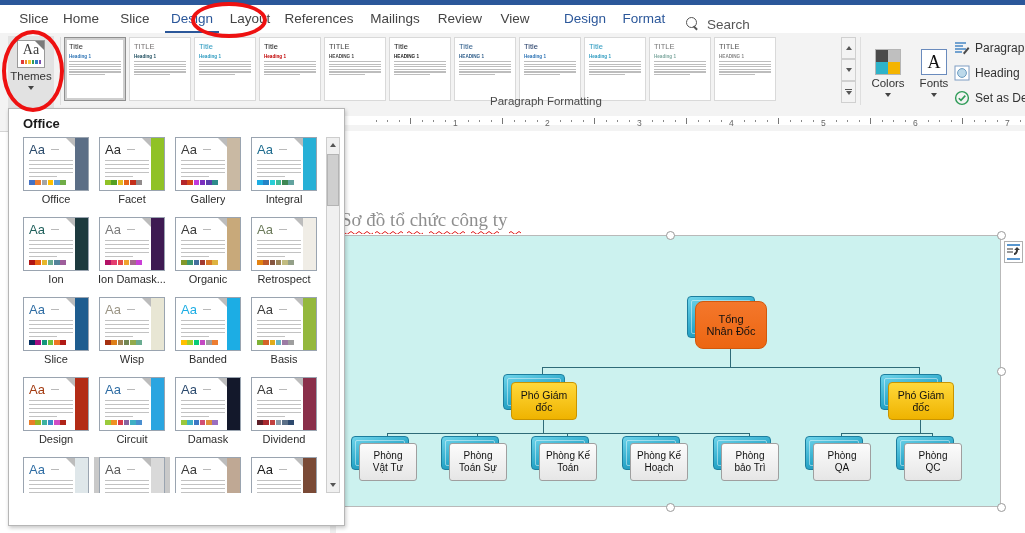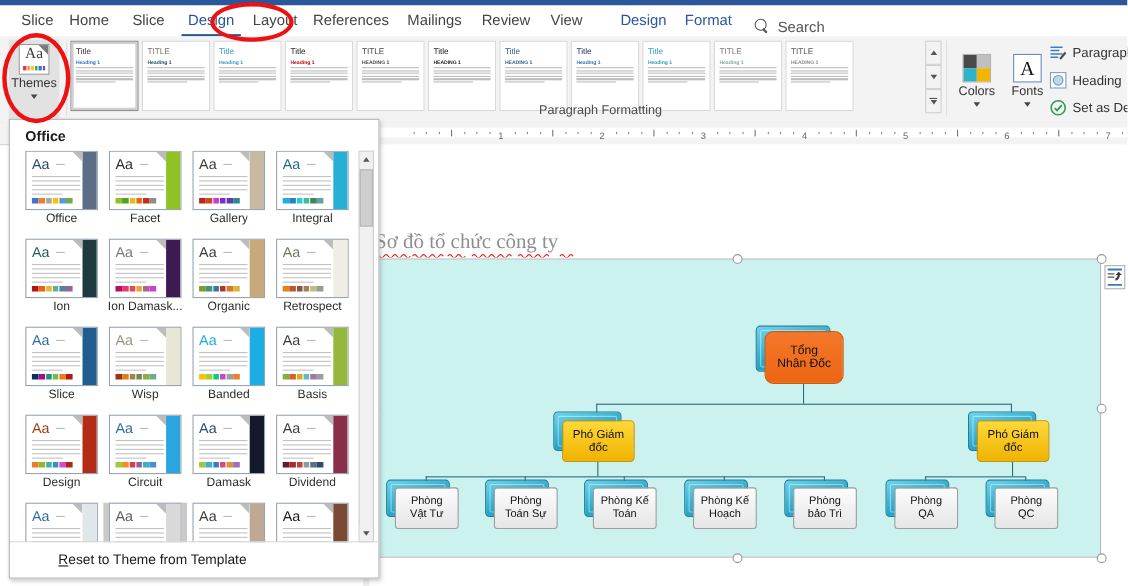--- a/index.html
+++ b/index.html
@@ -997,21 +997,18 @@
       </div>
     <div class="dd-sb">
       <div class="sbbtn" style="top:0;">
           <span class="ar-up"></span>
         </div>
       <div class="thumbbar"></div>
       <div class="sbbtn" style="bottom:0;">
           <span class="ar-dn"></span>
         </div>
     </div>
-    <div class="dd-foot">
-      <span class="dd-reset"><u>R</u><span>eset to Theme from Template</span></span>
-    </div>
   </div>
 
   <div class="annot" style="left:2px;top:30px;width:54px;height:74px;"></div>
   <div class="annot" style="left:191px;top:2px;width:68px;height:28px;"></div>
 
 </div>
 
 </body></html>

